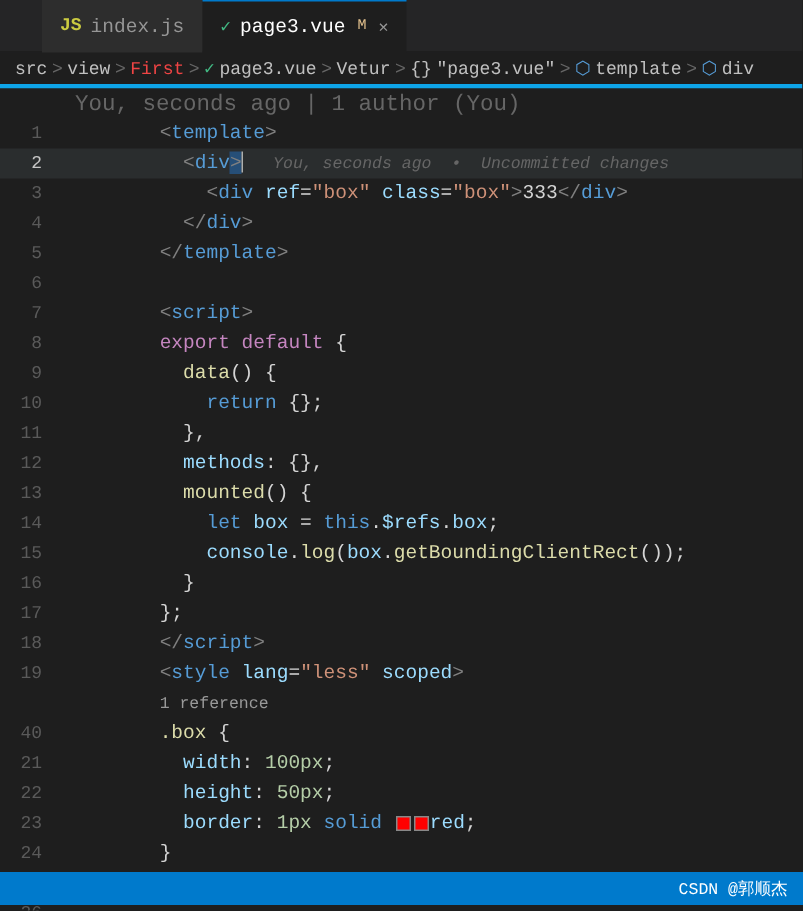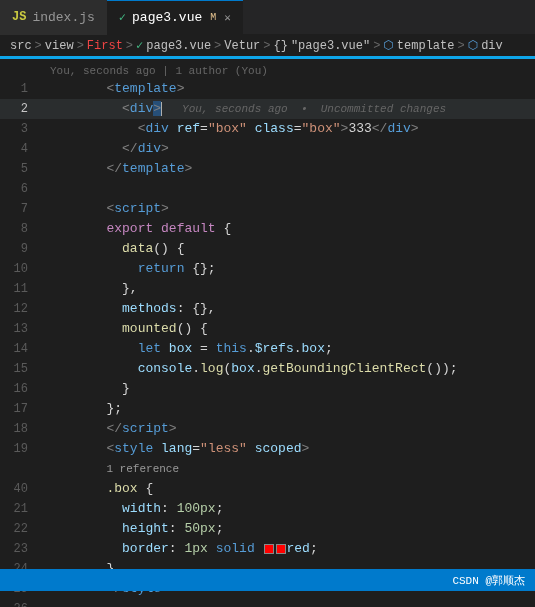--- a/index.html
+++ b/index.html
@@ -13,20 +13,21 @@
       overflow: hidden;
     }
 
     
     .tab-bar {
       display: flex;
       align-items: center;
       background: #252526;
       height: 35px;
       border-bottom: 1px solid #1e1e1e;
+      padding-left: 28px;
     }
     .tab {
       display: flex;
       align-items: center;
       padding: 0 12px;
       height: 35px;
       font-size: 13px;
       cursor: pointer;
       gap: 6px;
       white-space: nowrap;
@@ -63,25 +64,25 @@
       border-bottom: 3px solid #0ea5e9;
     }
     .breadcrumb-sep { color: #666; }
     .breadcrumb-vue { color: #42b883; }
     .breadcrumb-curly { color: #c0c0c0; }
 
     
     .git-blame {
       background: #1e1e1e;
       padding: 2px 10px 2px 50px;
-      font-size: 11px;
+      font-size: 15px;
       color: #666;
       height: 20px;
       display: flex;
-      align-items: flex-end;
+      align-items: flex-start;
     }
 
     
     .editor {
       background: #1e1e1e;
       display: flex;
       flex-direction: column;
       flex: 1;
     }
     .code-area {
@@ -164,21 +165,21 @@
     @keyframes blink { 50% { opacity: 0; } }
 
     
     .sel-bg {
       background: #264f78;
     }
 
     
     .bottom-bar {
       position: fixed;
-      bottom: 16px;
+      bottom: 4px;
       width: 535px;
       height: 22px;
       background: #007acc;
       display: flex;
       align-items: center;
       justify-content: flex-end;
       padding: 0 10px;
       font-size: 11px;
       color: #fff;
       gap: 6px;

